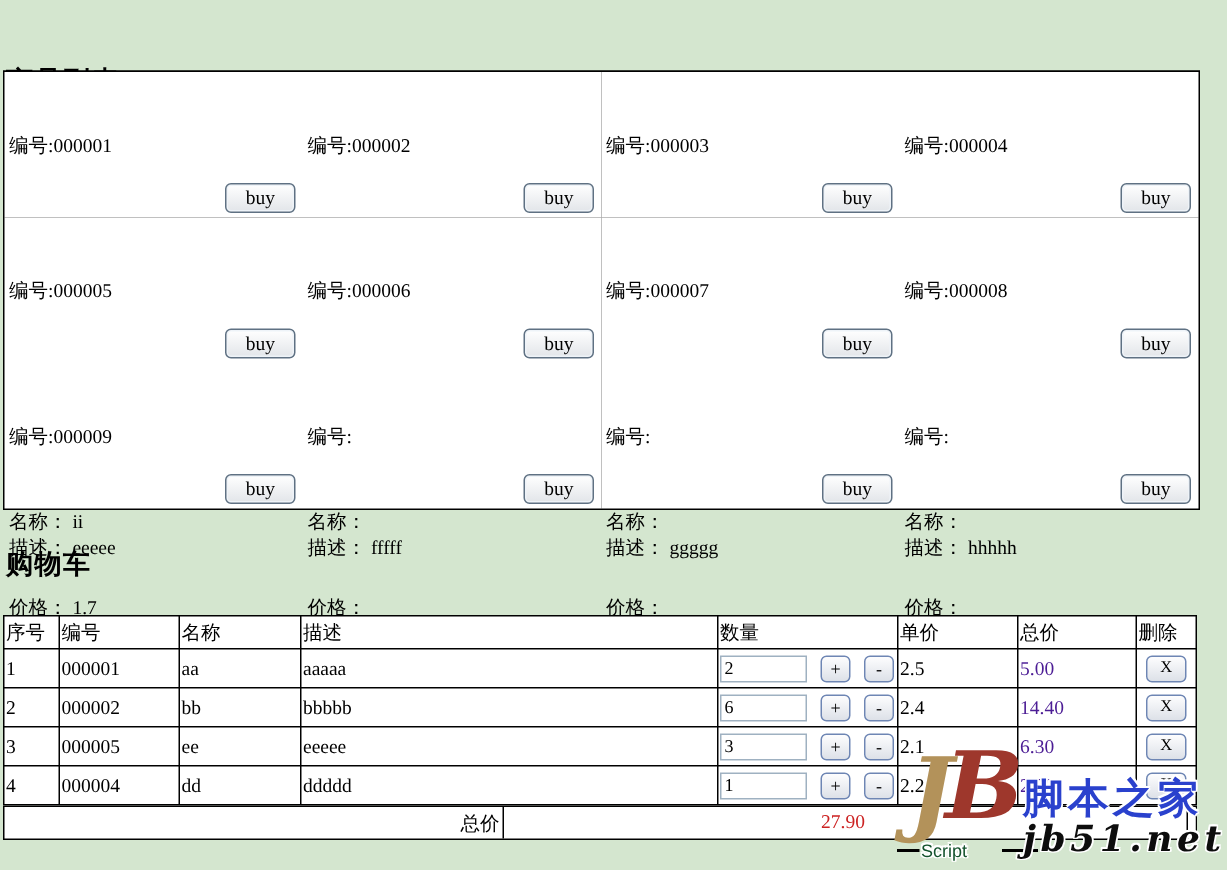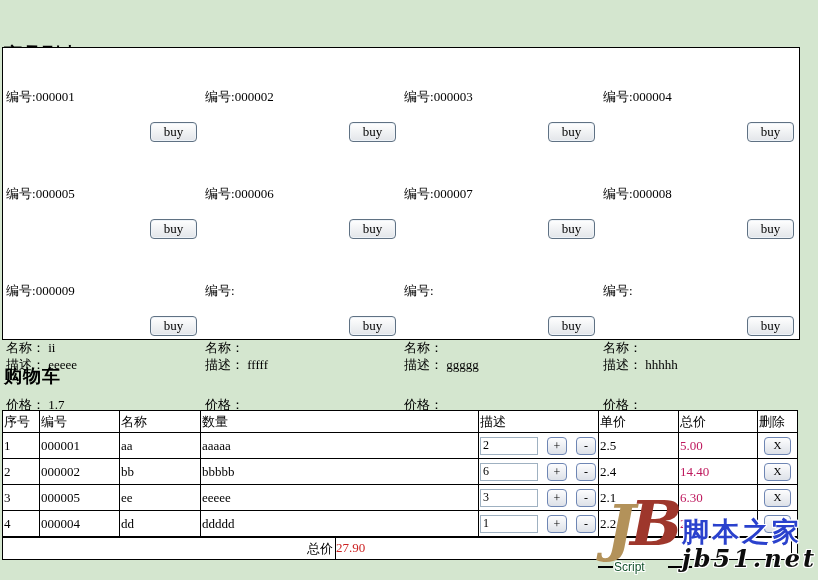--- a/index.html
+++ b/index.html
@@ -39,21 +39,21 @@
     position:absolute;left:2px;top:410px;
     display:grid;
     grid-template-columns:36px 79px 80px 277px 119px 79px 78px 39px;
     grid-template-rows:21px 25px 25px 25px 25px;
     gap:1px;background:#000;border:1px solid #000;
   }
   .cart-grid > div{
     background:#fff;padding:0 1px;font-size:13px;
     display:flex;align-items:center;overflow:hidden;white-space:nowrap;
   }
-  .cell-total{color:#be185d;}
+  .cell-total{color:#4c1d95;}
   .cell-delete{justify-content:center;}
   .qty-input{
     width:52px;height:16px;font-size:12px;padding:0 2px;
     border:1px solid #9fb1c1;background:#fff;
     font-family:"Liberation Serif","DejaVu Serif",serif;
   }
   .mini-btn{
     width:20px;height:18px;font-size:12px;line-height:12px;padding:0;
     margin-left:9px;cursor:pointer;
     background:linear-gradient(#fdfdfe,#dde1e8);
@@ -70,21 +70,21 @@
   
   .cart-footer{
     position:absolute;left:2px;top:537px;width:794px;height:21px;
     border:1px solid #000;background:#fff;display:flex;font-size:13px;
   }
   .cart-footer .cf1{
     width:333px;border-right:1px solid #000;text-align:right;
     padding:2px 2px 0 0;box-sizing:border-box;
   }
   .cart-footer .cf2{
-    width:456px;border-right:1px solid #000;text-align:left;
+    width:456px;border-right:1px solid #000;text-align:center;
     padding:2px 3px 0 0;box-sizing:border-box;color:#cc2222;
   }
   .cart-footer .cf3{flex:1;background:#fff;}
 
   
   .watermark{position:absolute;left:598px;top:492px;width:220px;height:88px;z-index:10;pointer-events:none;}
   .wm-outline{
     text-shadow:-1px -1px 0 #fff,1px -1px 0 #fff,-1px 1px 0 #fff,1px 1px 0 #fff,
                 -1px 0 0 #fff,1px 0 0 #fff,0 -1px 0 #fff,0 1px 0 #fff;
   }
@@ -200,22 +200,22 @@
     </div>
   </div>
 
   <div id="cart-title" class="section-title">购物车</div>
 
   <div class="cart-grid">
 
     <div>序号</div>
     <div>编号</div>
     <div>名称</div>
+    <div>描述</div>
     <div>数量</div>
-    <div>描述</div>
     <div>单价</div>
     <div>总价</div>
     <div>删除</div>
 
     <div>1</div>
     <div>000001</div>
     <div>aa</div>
     <div>aaaaa</div>
     <div>
       <input class="qty-input" type="text" value="2" style="">

